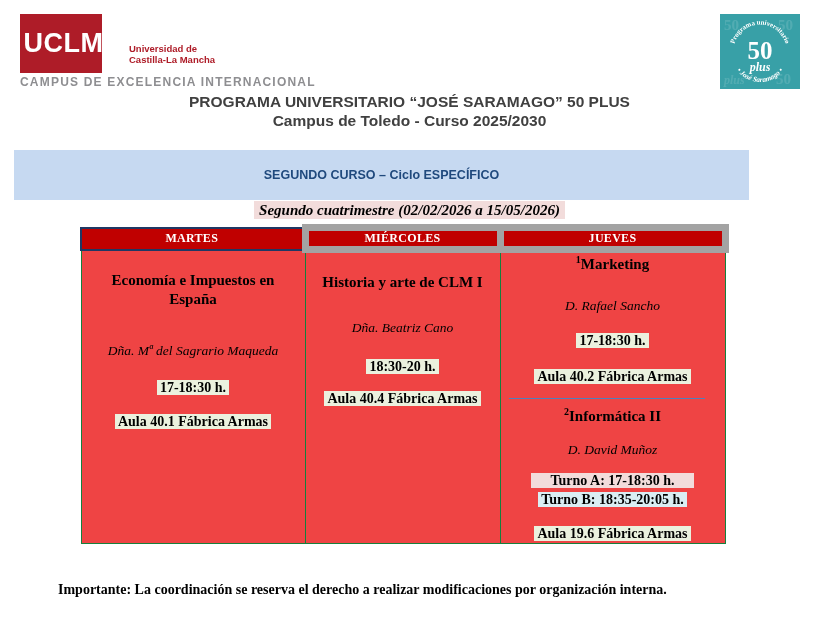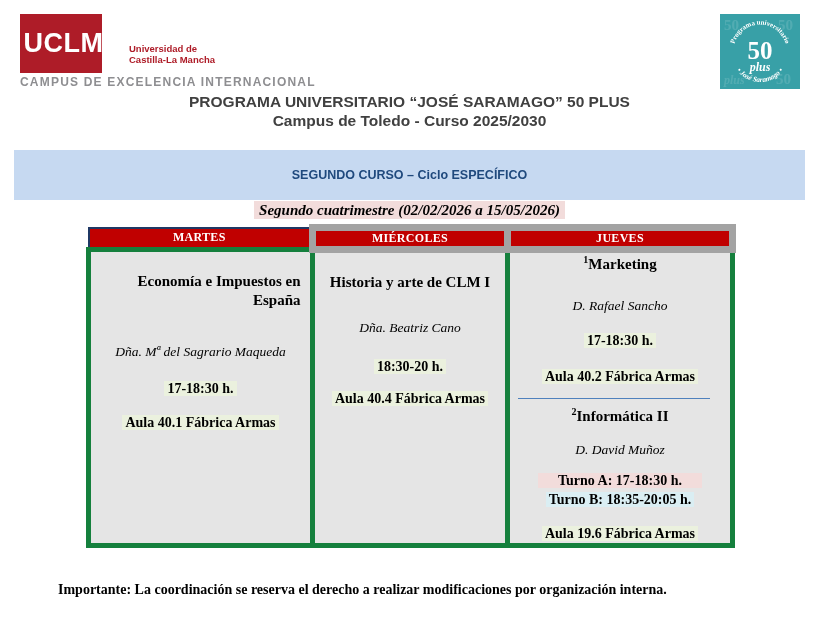--- a/index.html
+++ b/index.html
@@ -17,39 +17,39 @@
                   font-size:12px; letter-spacing:1.2px; white-space:nowrap; }
 
   
   .fifty { position:absolute; left:720px; top:14px; width:80px; height:75px; }
 
   
   .title { position:absolute; left:0; top:92px; width:100%; text-align:center;
            font-weight:bold; font-size:15.5px; line-height:19px; color:#404040; }
 
   
-  .banner { position:absolute; left:14px; top:150px; width:791px; height:50px; background:#C6D9F1;
+  .banner { position:absolute; left:14px; top:150px; width:735px; height:50px; background:#C6D9F1;
             display:flex; align-items:center; justify-content:center; }
   .banner-text { color:#1F497D; font-weight:bold; font-size:12.5px; }
 
   
   .subtitle { position:absolute; left:0; top:202px; width:100%; text-align:center;
               font-family:"Liberation Serif", serif; font-weight:bold; font-style:italic; font-size:15px; }
   .subtitle span { background:#F2DCDB; padding:1px 5px; }
 
   
-  table.sched { position:absolute; left:86px; top:224px; width:644px; border-collapse:collapse;
+  table.sched { position:absolute; left:80px; top:224px; width:644px; border-collapse:collapse;
                 table-layout:fixed; font-family:"Liberation Serif", serif; }
   .sched th { background:#C00000; color:#fff; font-weight:bold; font-size:12px; height:17px;
               border:7px solid #a3a3a3; padding:0; letter-spacing:.3px; }
   .sched th.first { border:2px solid #1F3864; }
-  .sched td { background:#e5e5e5; border:5px solid #15803d; vertical-align:top;
+  .sched td { background:#ef4444; border:1px solid #15803d; vertical-align:top;
               text-align:center; height:291px; padding:0 4px; }
   .cls-title { font-weight:bold; font-size:15px; line-height:19px; }
-  .cls-title .mw1 { display:inline-block; max-width:200px;text-align:right; }
+  .cls-title .mw1 { display:inline-block; max-width:200px; }
   .cls-title .mw2 { display:inline-block; max-width:168px; }
   .cls-teacher { font-style:italic; font-size:13.5px; }
   .cls-line { font-weight:bold; font-size:14px; line-height:18px; }
   .hl-y { background:#EBF1DE; padding:0 3px; }
   .hl-p { background:#F2DCDB; padding:0 20px; }
   .hl-c { background:#DAEEF3; padding:0 3px; }
   .sep { border:0; border-top:1px solid #4F81BD; margin:12px 16px 0 4px; }
   sup.cls-sup { font-size:10px; font-weight:bold; vertical-align:super; line-height:0; }
 
   

